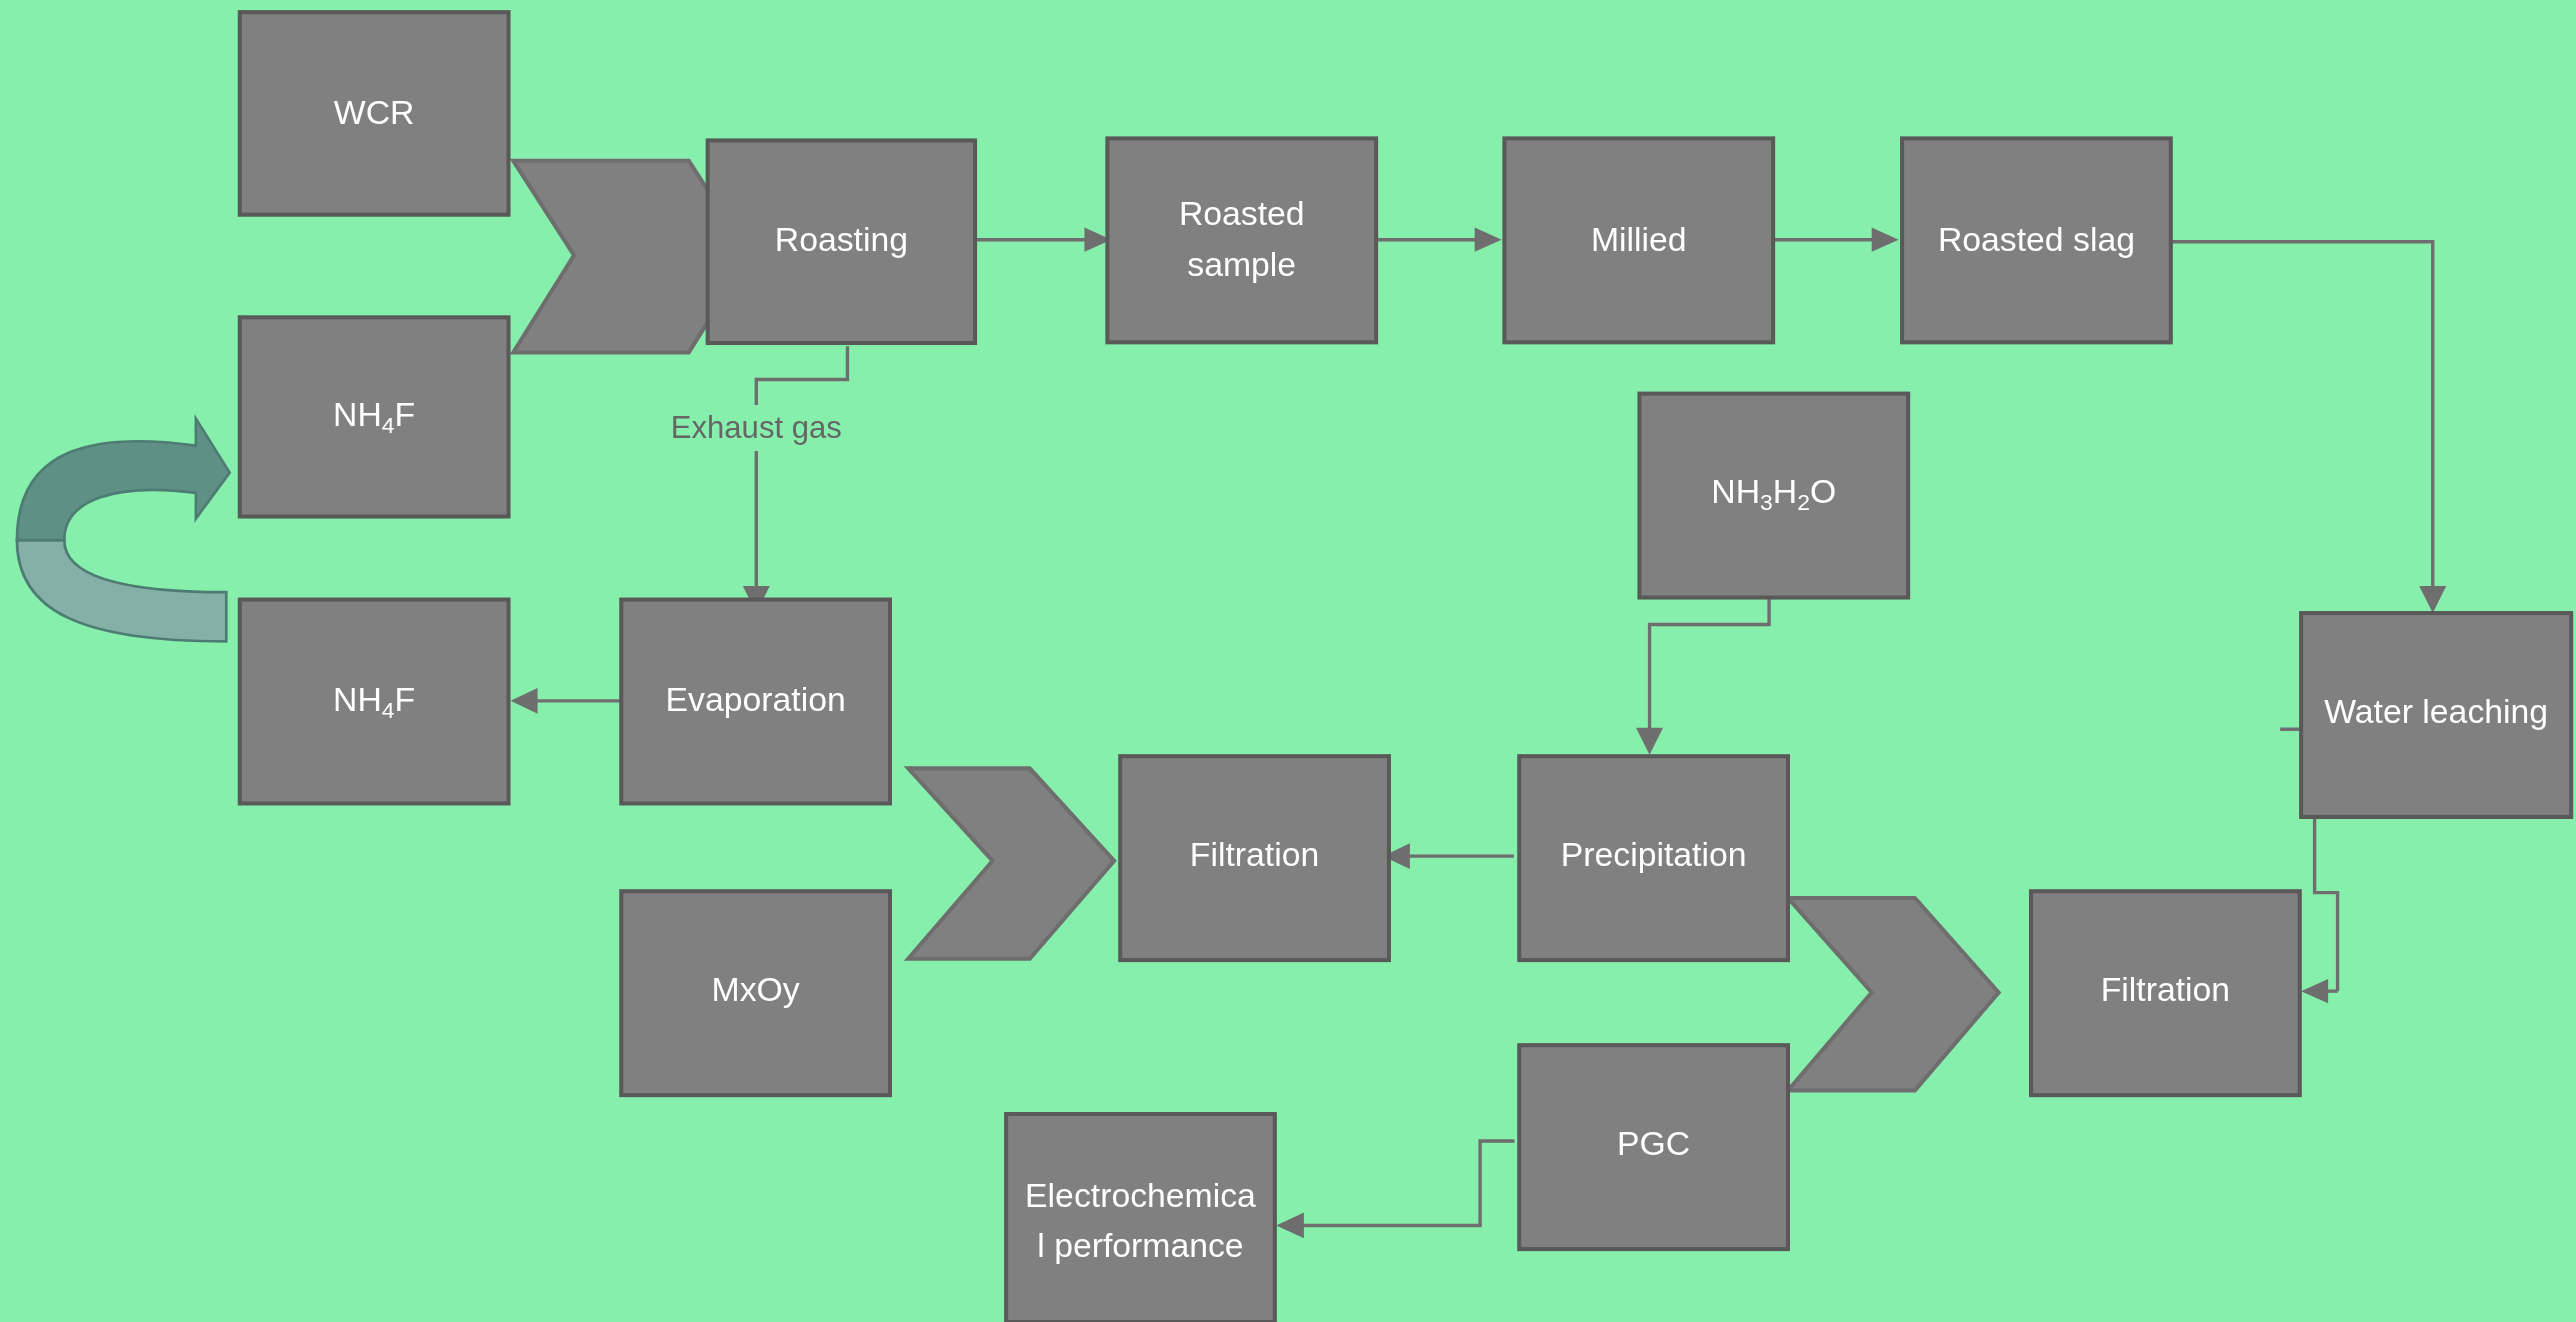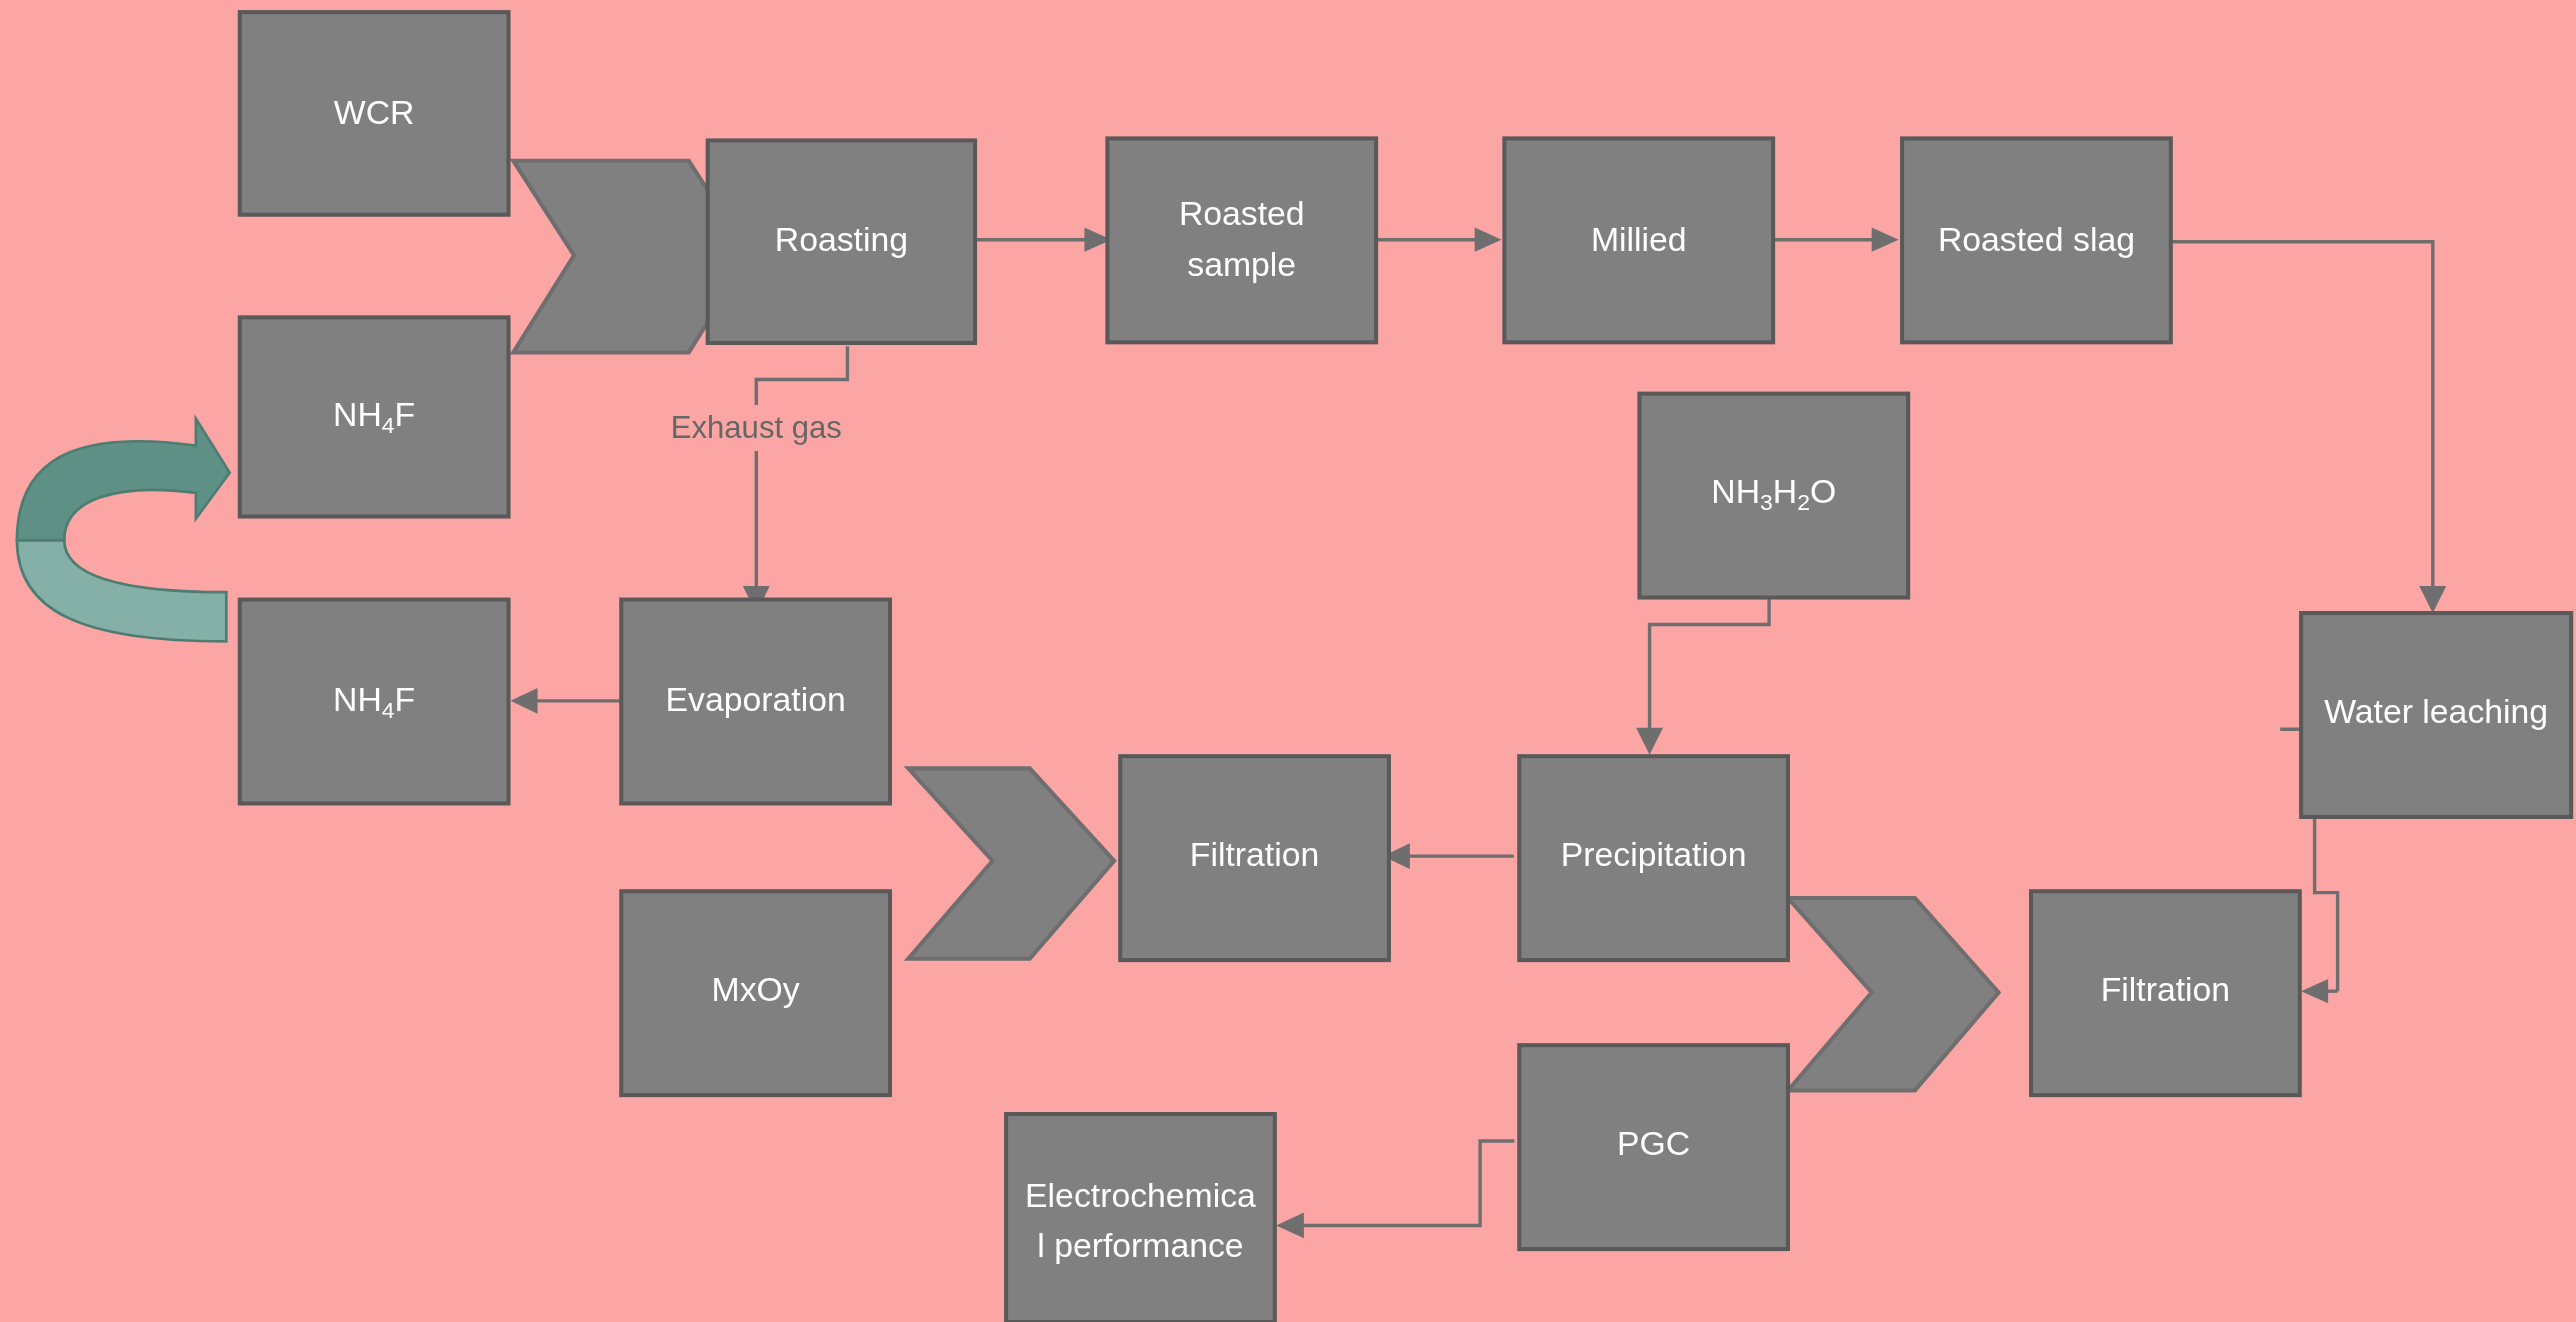--- a/index.html
+++ b/index.html
@@ -7,21 +7,21 @@
     padding: 0;
     background: #ffffff;
   }
   body {
     font-family: "Liberation Sans", sans-serif;
   }
   #canvas {
     position: relative;
     width: 2576px;
     height: 1322px;
-    background: #fca5a5;
+    background: #86efac;
     overflow: hidden;
   }
   #flow-svg {
     position: absolute;
     top: 0;
     left: 0;
     width: 2576px;
     height: 1322px;
   }
   .node-rect {

